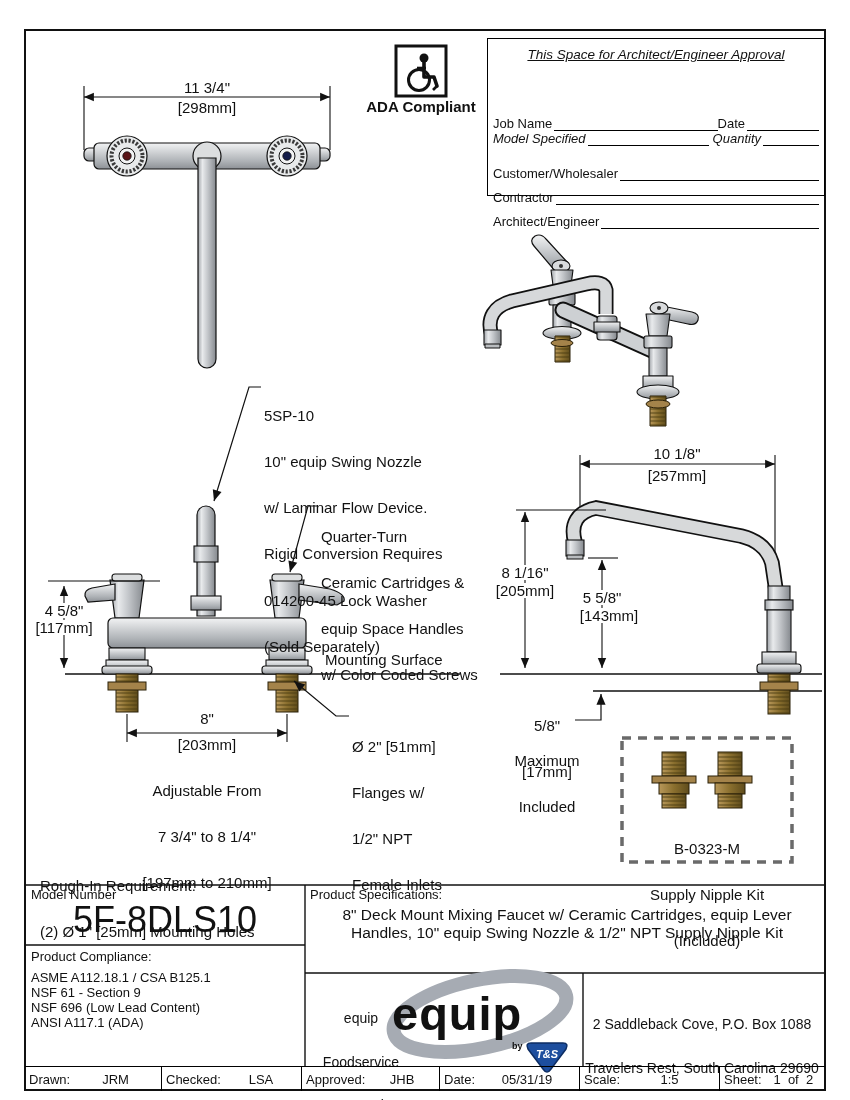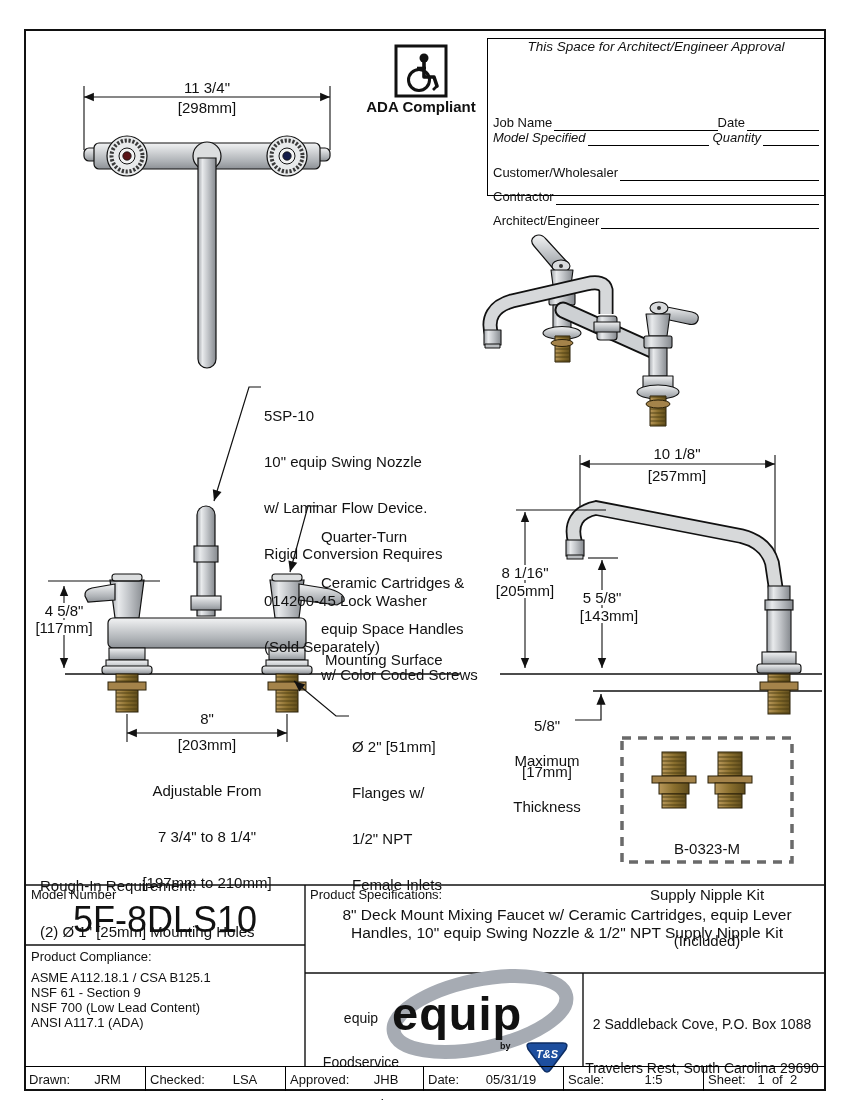--- a/index.html
+++ b/index.html
@@ -7,23 +7,23 @@
         font-family:"Liberation Sans",sans-serif;color:#111;}
   svg.art{position:absolute;left:0;top:0;}
   .t{position:absolute;font-size:15px;line-height:15.4px;color:#111;white-space:pre;}
   .c{transform:translateX(-50%);text-align:center;}
   .bg{background:#fff;padding:0 2px;}
   .s13{font-size:13px;line-height:14px;}
   .s14{font-size:14px;line-height:14.5px;}
   .b{font-weight:bold;}
   
   #approval{position:absolute;left:487px;top:38px;width:336px;height:156px;border:1.6px solid #000;}
-  #approval .atitle{position:absolute;left:0;right:0;top:0;text-align:center;
-     font-size:13.5px;font-style:italic;}
-  .arow{position:absolute;left:5px;right:5px;display:flex;align-items:flex-start;font-size:13px;}
+  #approval .atitle{position:absolute;left:0;right:0;top:8px;text-align:center;
+     font-size:13.5px;font-style:italic;text-decoration:underline;}
+  .arow{position:absolute;left:5px;right:5px;display:flex;align-items:center;font-size:13px;}
   .afill{flex:1;border-bottom:1px solid #000;height:15px;}
   .afix{flex:0 0 72px;border-bottom:1px solid #000;height:15px;}
   .alabel{padding-right:2px;}
   
   .modelnum{font-size:36px;line-height:30px;}
   .spec{font-size:15.5px;line-height:17.5px;}
   .logoword{font-size:47px;font-weight:bold;letter-spacing:1px;line-height:47px;}
   
   #footer{position:absolute;left:25px;top:1066px;width:800px;height:24px;display:flex;
       border-top:1.4px solid #000;font-size:13px;}
@@ -311,62 +311,62 @@
 <div class="t c bg" style="left:525px;top:565px;">8 1/16"</div>
 <div class="t c bg" style="left:525px;top:583px;">[205mm]</div>
 <div class="t c bg" style="left:602px;top:590px;">5 5/8"</div>
 <div class="t c bg" style="left:602px;top:608px;margin-left:7px;">[143mm]</div>
 <div class="t c" style="left:547px;top:687px;">
   <div>5/8"</div>
   <div>[17mm]</div>
 </div>
 <div class="t c" style="left:547px;top:722px;">
   <div>Maximum</div>
-  <div>Thickness</div>
+  <div>Included</div>
 </div>
 
 <div class="t c" style="left:707px;top:810px;">
   <div>B-0323-M</div>
   <div>Supply Nipple Kit</div>
   <div>(Included)</div>
 </div>
 
 <div class="t" style="left:40px;top:847px;">
   <div>Rough-In Requirement:</div>
   <div>(2) Ø 1" [25mm] Mounting Holes</div>
 </div>
 
 <div class="t s13" style="left:31px;top:888px;">Model Number</div>
 <div class="t c modelnum" style="left:165px;top:905px;">5F-8DLS10</div>
 <div class="t s13" style="left:31px;top:950px;">Product Compliance:</div>
 <div class="t s13" style="left:31px;top:971px;">ASME A112.18.1 / CSA B125.1</div>
 <div class="t s13" style="left:31px;top:986px;">NSF 61 - Section 9</div>
-<div class="t s13" style="left:31px;top:1001px;">NSF 700 (Low Lead Content)</div>
+<div class="t s13" style="left:31px;top:1001px;">NSF 696 (Low Lead Content)</div>
 <div class="t s13" style="left:31px;top:1016px;">ANSI A117.1 (ADA)</div>
 <div class="t s13" style="left:310px;top:888px;">Product Specifications:</div>
 <div class="t c spec" style="left:567px;top:906px;">8" Deck Mount Mixing Faucet w/ Ceramic Cartridges, equip Lever</div>
 <div class="t c spec" style="left:567px;top:924px;">Handles, 10" equip Swing Nozzle &amp; 1/2" NPT Supply Nipple Kit</div>
 
 <div class="t c s14" style="left:361px;top:982px;">
   <div>equip</div>
   <div>Foodservice</div>
   <div>Accessories</div>
 </div>
 <div class="t logoword" style="left:392px;top:990px;">equip</div>
-<div class="t b" style="left:500px;top:1039px;font-size:9px;">by</div>
+<div class="t b" style="left:512px;top:1039px;font-size:9px;">by</div>
 
 <div class="t c s14" style="left:702px;top:988px;">
   <div>2 Saddleback Cove, P.O. Box 1088</div>
   <div>Travelers Rest, South Carolina 29690</div>
   
   
 </div>
 
 <div id="footer">
-  <div class="fcell" style="width:121px;">
+  <div class="fcell" style="width:137px;">
         <span class="flab">Drawn:</span>
         <span class="fval">JRM</span>
       </div>
   <div class="fcell" style="width:140px;">
         <span class="flab">Checked:</span>
         <span class="fval">LSA</span>
       </div>
   <div class="fcell" style="width:138px;">
         <span class="flab">Approved:</span>
         <span class="fval">JHB</span>

